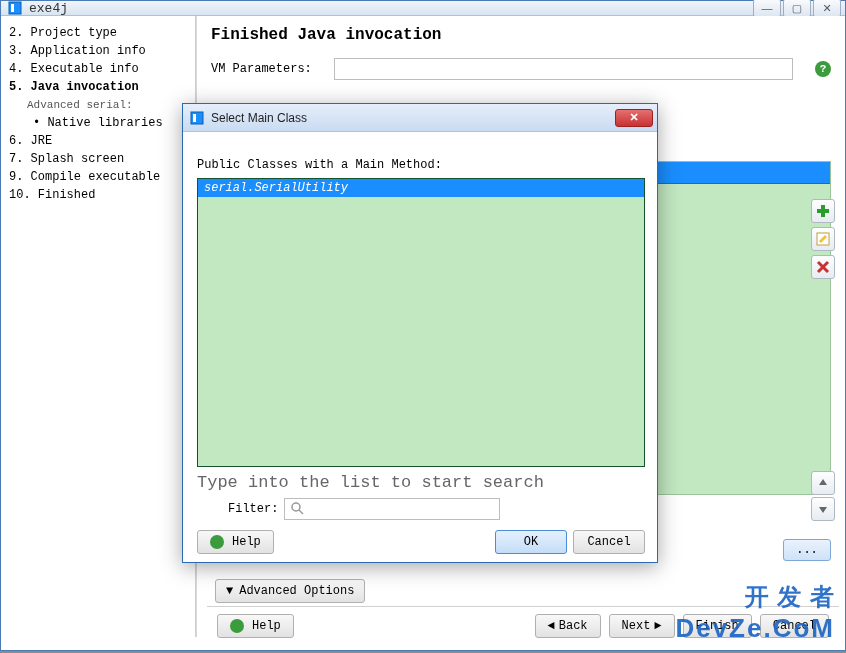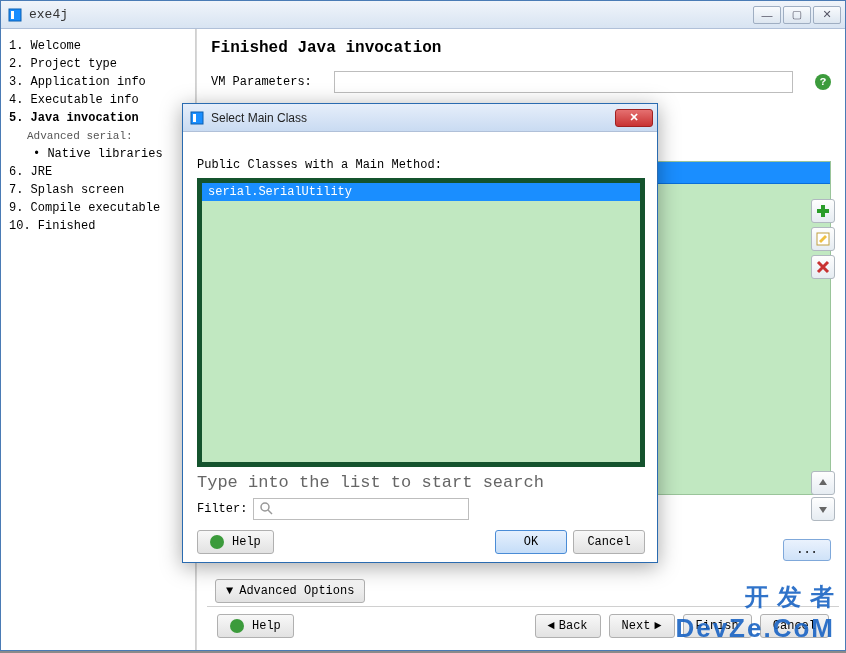--- a/index.html
+++ b/index.html
@@ -13,21 +13,21 @@
   position: relative;
 }
 .main-window {
   position: absolute;
   left: 0; top: 0;
   width: 846px; height: 651px;
   background: #fff;
   border: 1px solid #4a7bb5;
 }
 .titlebar {
-  height: 28px;
+  height: 15px;
   background: linear-gradient(#f0f4fa, #d8e4f2);
   border-bottom: 1px solid #b0c0d8;
   display: flex;
   align-items: center;
   padding: 0 4px 0 6px;
 }
 .titlebar .app-icon {
   width: 16px; height: 16px;
   margin-right: 6px;
   display: inline-flex; align-items: center; justify-content: center;
@@ -202,33 +202,35 @@
 .modal-body {
   padding: 26px 12px 8px 14px;
   font-family: "Courier New", monospace;
   font-size: 12px;
   display:flex; flex-direction:column; height: calc(100% - 28px);
 }
 .class-list {
   margin-top: 6px;
   flex:1;
   background: #c1e8c1;
-  border: 5px solid #14532d;
+  border: 1px solid #14532d;
   min-height: 280px;
+  font-style: italic;
 }
 .class-item {
   background: #1a8eff;
   color: #fff;
   padding: 2px 6px;
   font-size: 12px;
 }
 .hint { margin-top: 6px; color: #666; font-size: 17px; }
 .filter-row {
   display:flex; align-items:center; gap:6px;
   margin-top: 6px;
+  margin-left: 31px;
 }
 .filter-row input {
   flex:1; height: 22px;
   border:1px solid #bdbdbd;
   padding: 0 24px 0 6px;
   font-family: inherit;
 }
 .search-wrap { position:relative; flex:1;}
 .search-wrap .mag {
   position:absolute; left:6px; top:3px;
@@ -275,21 +277,20 @@
     <div class="win-controls">
       <div class="win-btn">—</div>
       <div class="win-btn">▢</div>
       <div class="win-btn">✕</div>
     </div>
   </div>
 
   <div class="content-area">
     <div class="sidebar">
       <ol id="steps">
-          <li>1. Welcome</li>
           <li>2. Project type</li>
           <li>3. Application info</li>
           <li>4. Executable info</li>
           <li class="current">5. Java invocation</li>
           <li class="adv">Advanced serial:</li>
           <li class="sub">Native libraries</li>
           <li>6. JRE</li>
           <li>7. Splash screen</li>
           <li>9. Compile executable</li>
           <li>10. Finished</li>

